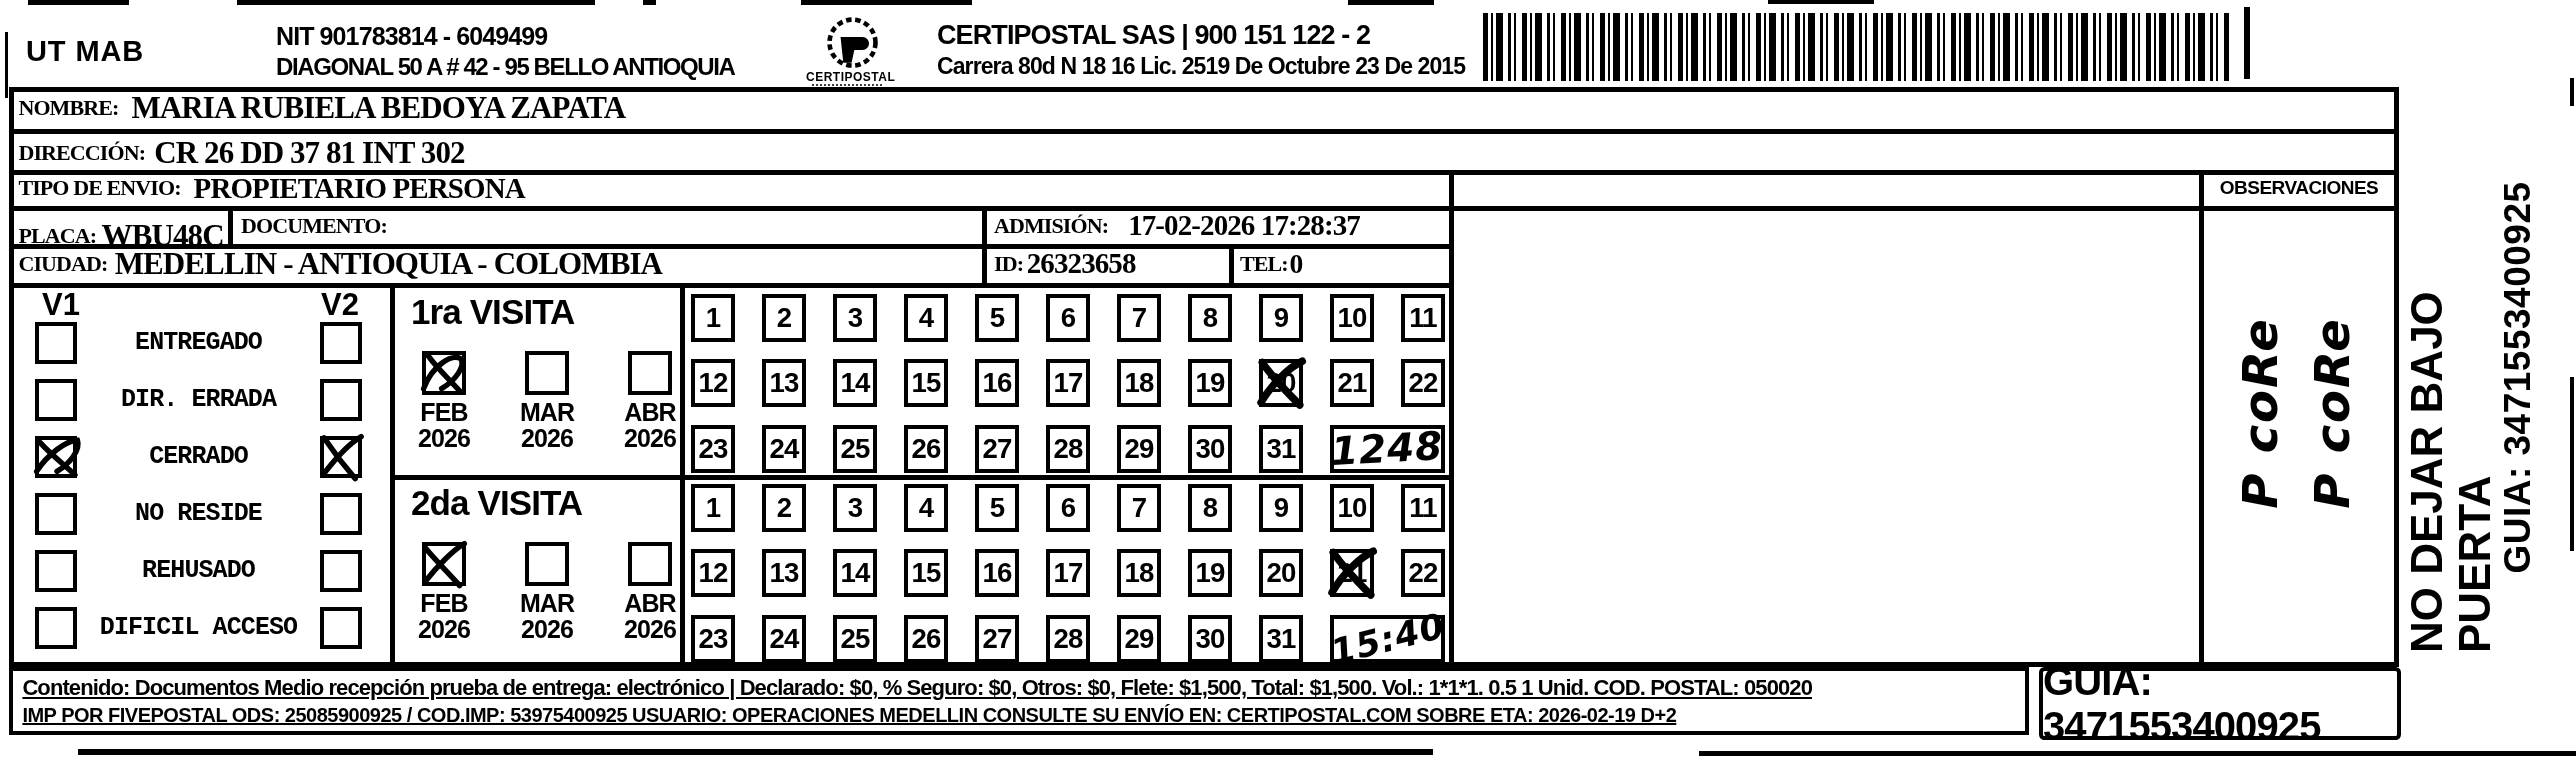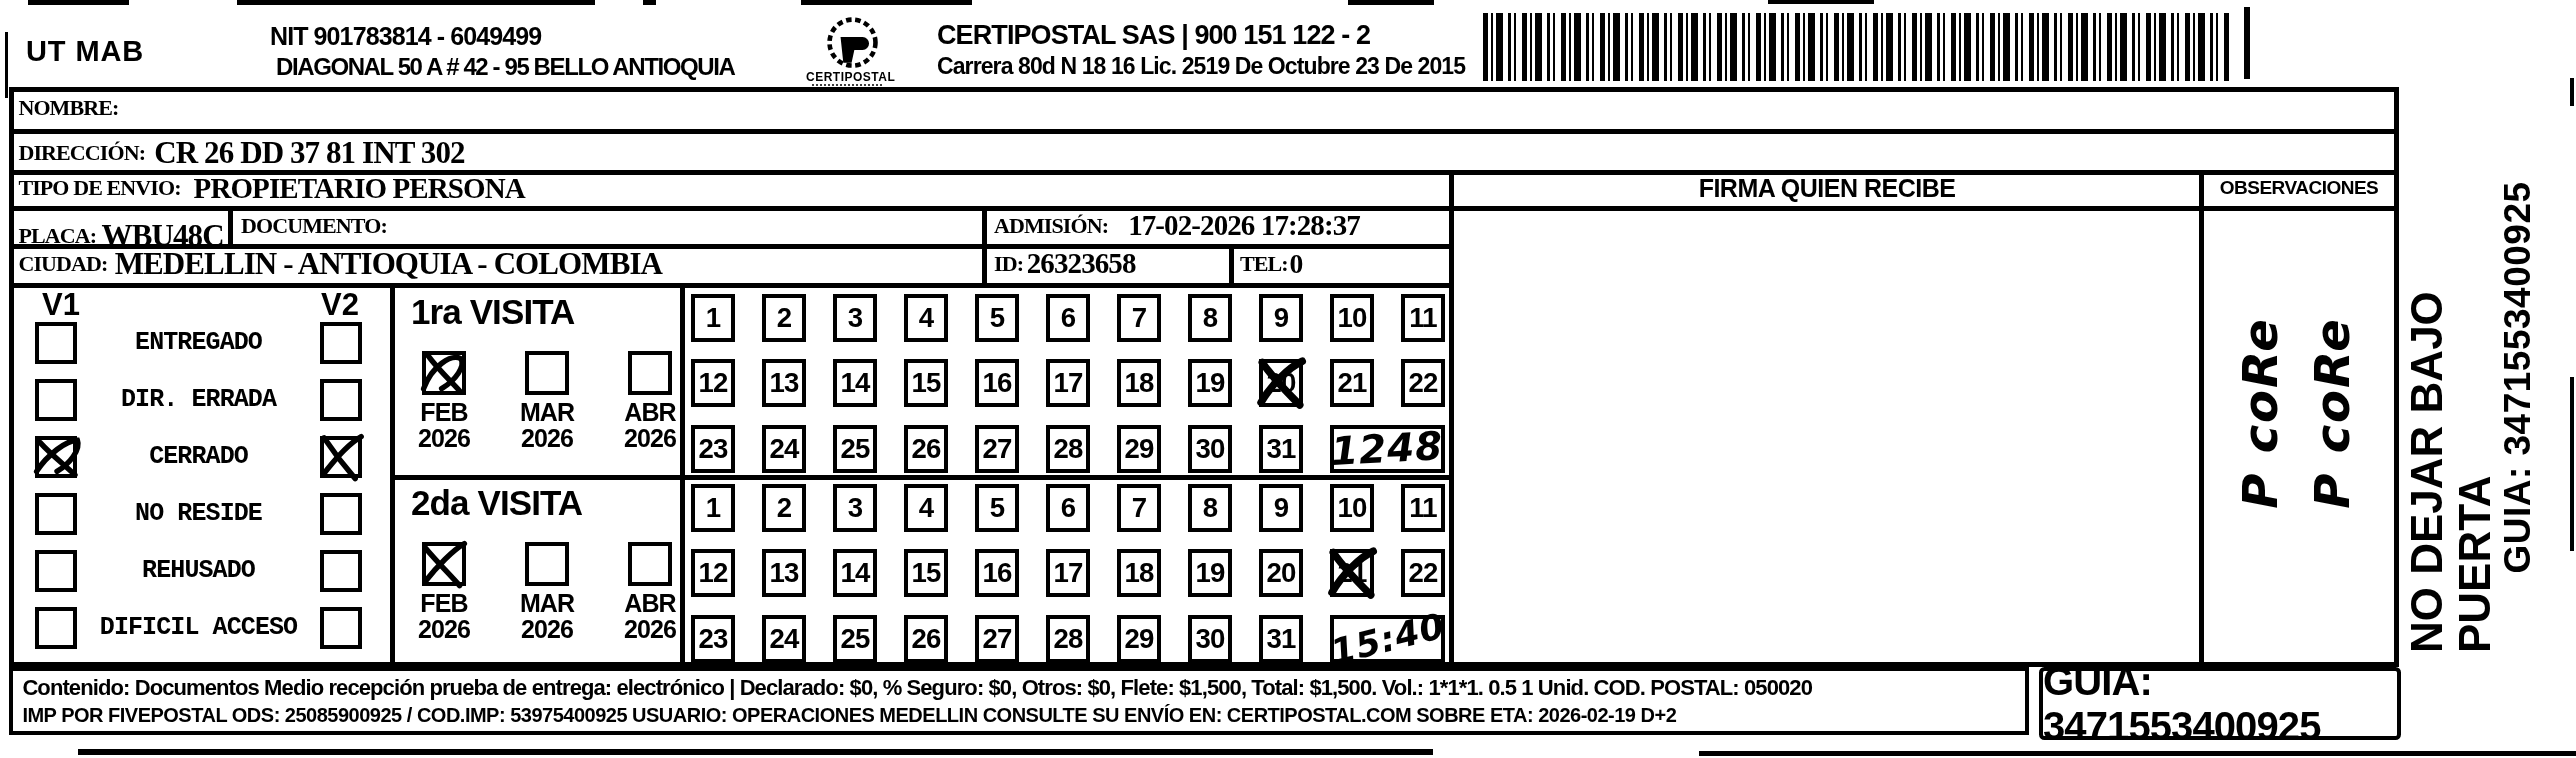--- a/index.html
+++ b/index.html
@@ -47,21 +47,21 @@
              justify-content:center;line-height:1.08;}
   .side-warning{font-size:44px;letter-spacing:0px;}
   .side-guia{font-size:37px;letter-spacing:0.5px;}
   .barcode{position:absolute;left:1483px;top:13px;width:746px;height:68px;
            background:repeating-linear-gradient(90deg,
              #000 0 4.6px,#fff 4.6px 8.3px,#000 8.3px 10px,#fff 10px 13px,
              #000 13px 20px,#fff 20px 25px,#000 25px 27.6px,#fff 27.6px 31px,
              #000 31px 33px,#fff 33px 39px);}
   .footer-box{position:absolute;left:9.2px;top:667px;width:2020px;height:68px;
               border:4.6px solid #000;box-sizing:border-box;display:flex;flex-direction:column;
-              justify-content:center;padding-left:9.2px;gap:2.8px;}
+              justify-content:center;padding-left:9.2px;gap:2.8px;text-decoration:underline;}
   .footer-line1{font-size:22px;letter-spacing:-0.9px;white-space:nowrap;}
   .footer-line2{font-size:20px;letter-spacing:-0.5px;white-space:nowrap;}
   .guia-box{position:absolute;left:2039px;top:667px;width:362px;height:73px;border:4.6px solid #000;
             box-sizing:border-box;display:flex;align-items:center;justify-content:center;
             font-size:40px;letter-spacing:-0.9px;border-radius:5.5px;}
   .artifact{position:absolute;background:#000;}
   .logo-caption{position:absolute;left:806px;top:70px;font-size:12px;letter-spacing:0.5px;}
   .logo-tagline{position:absolute;left:812px;top:84px;width:70px;border-bottom:2.8px dotted #000;opacity:.75;}
 </style>
 </head>
@@ -76,21 +76,21 @@
   <div class="artifact" style="left:1348px;top:0;width:86px;height:4.6px"></div>
   <div class="artifact" style="left:1768px;top:0;width:106px;height:3.7px"></div>
   <div class="artifact" style="left:4.6px;top:32px;width:3.7px;height:66px"></div>
   <div class="artifact" style="left:2244px;top:7.3px;width:5.5px;height:72px"></div>
   <div class="artifact" style="left:2570px;top:78px;width:3.7px;height:27.6px"></div>
   <div class="artifact" style="left:2570px;top:377px;width:3.7px;height:174px"></div>
   <div class="artifact" style="left:78px;top:749px;width:1355px;height:5.5px"></div>
   <div class="artifact" style="left:1699px;top:751px;width:877px;height:4.6px"></div>
 
   <div class="abs" style="left:26px;top:35px;font-size:29px;letter-spacing:0.9px">UT MAB</div>
-  <div class="abs" style="left:270px;top:22px;font-size:25px;letter-spacing:-0.9px">NIT 901783814 - 6049499</div>
+  <div class="abs" style="left:276px;top:22px;font-size:25px;letter-spacing:-0.9px">NIT 901783814 - 6049499</div>
   <div class="abs" style="left:276px;top:53px;font-size:24px;letter-spacing:-1.4px">DIAGONAL 50 A # 42 - 95  BELLO  ANTIOQUIA</div>
 
   <svg class="abs" style="left:822px;top:14.7px" width="61" height="57" viewBox="0 0 66 62">
     <circle cx="33" cy="30" r="25" fill="none" stroke="#000" stroke-width="5" stroke-dasharray="6 4"></circle>
     <path d="M20 24 h24 a7 7 0 0 1 0 14 h-9 l-3 14 h-9 z" fill="#000"></path>
   </svg>
   <div class="logo-caption">CERTIPOSTAL</div>
   <div class="logo-tagline"></div>
 
   <div class="abs" style="left:937px;top:20px;font-size:27px;letter-spacing:-0.9px">CERTIPOSTAL SAS | 900 151 122 - 2</div>
@@ -111,20 +111,21 @@
   <div class="vline" style="left:1449px;top:170px;height:497px"></div>
   <div class="vline" style="left:2199px;top:170px;height:497px"></div>
   <div class="vline" style="left:228px;top:206px;height:43px"></div>
   <div class="vline" style="left:982px;top:206px;height:82px"></div>
   <div class="vline" style="left:1229px;top:244px;height:43px"></div>
   <div class="vline" style="left:390px;top:283px;height:384px"></div>
   <div class="vline" style="left:680px;top:283px;height:384px"></div>
 
   <div class="band" style="left:18.4px;top:87px;width:2360px;height:41px;gap:13px">
     <span class="lbl">NOMBRE:</span>
+    <span class="val">MARIA RUBIELA BEDOYA ZAPATA</span>
   </div>
   <div class="band" style="left:18.4px;top:129px;width:2360px;height:48px;gap:9.2px">
     <span class="lbl">DIRECCIÓN:</span>
     <span class="val">CR 26 DD 37 81 INT 302</span>
   </div>
   <div class="band" style="left:18.4px;top:170px;width:1423px;height:36px;gap:13px">
     <span class="lbl">TIPO DE ENVIO:</span>
     <span class="val" style="font-size:29px">PROPIETARIO PERSONA</span>
   </div>
 
@@ -146,21 +147,20 @@
   </div>
   <div class="band" style="left:994px;top:244px;width:224px;height:39px;gap:3.7px">
     <span class="lbl">ID:</span>
     <span class="val" style="font-size:29px">26323658</span>
   </div>
   <div class="band" style="left:1240px;top:244px;width:202px;height:39px;gap:1.8px">
     <span class="lbl">TEL:</span>
     <span class="val" style="font-size:27.6px">0</span>
   </div>
 
-  <div class="header-cell" style="left:1454px;top:170px;width:746px;height:36px">FIRMA QUIEN RECIBE</div>
   <div class="header-cell" style="left:2204px;top:170px;width:190px;height:36px;font-size:19px">OBSERVACIONES</div>
 
   <div class="abs vheader" style="left:42px;top:287px">V1</div>
   <div class="abs vheader" style="left:321px;top:287px">V2</div>
 
   <div class="status-rows">
     <div class="status-row">
       <span class="cb" data-checked="false"></span>
       <span class="slabel">ENTREGADO</span>
       <span class="cb" data-checked="false"></span>

